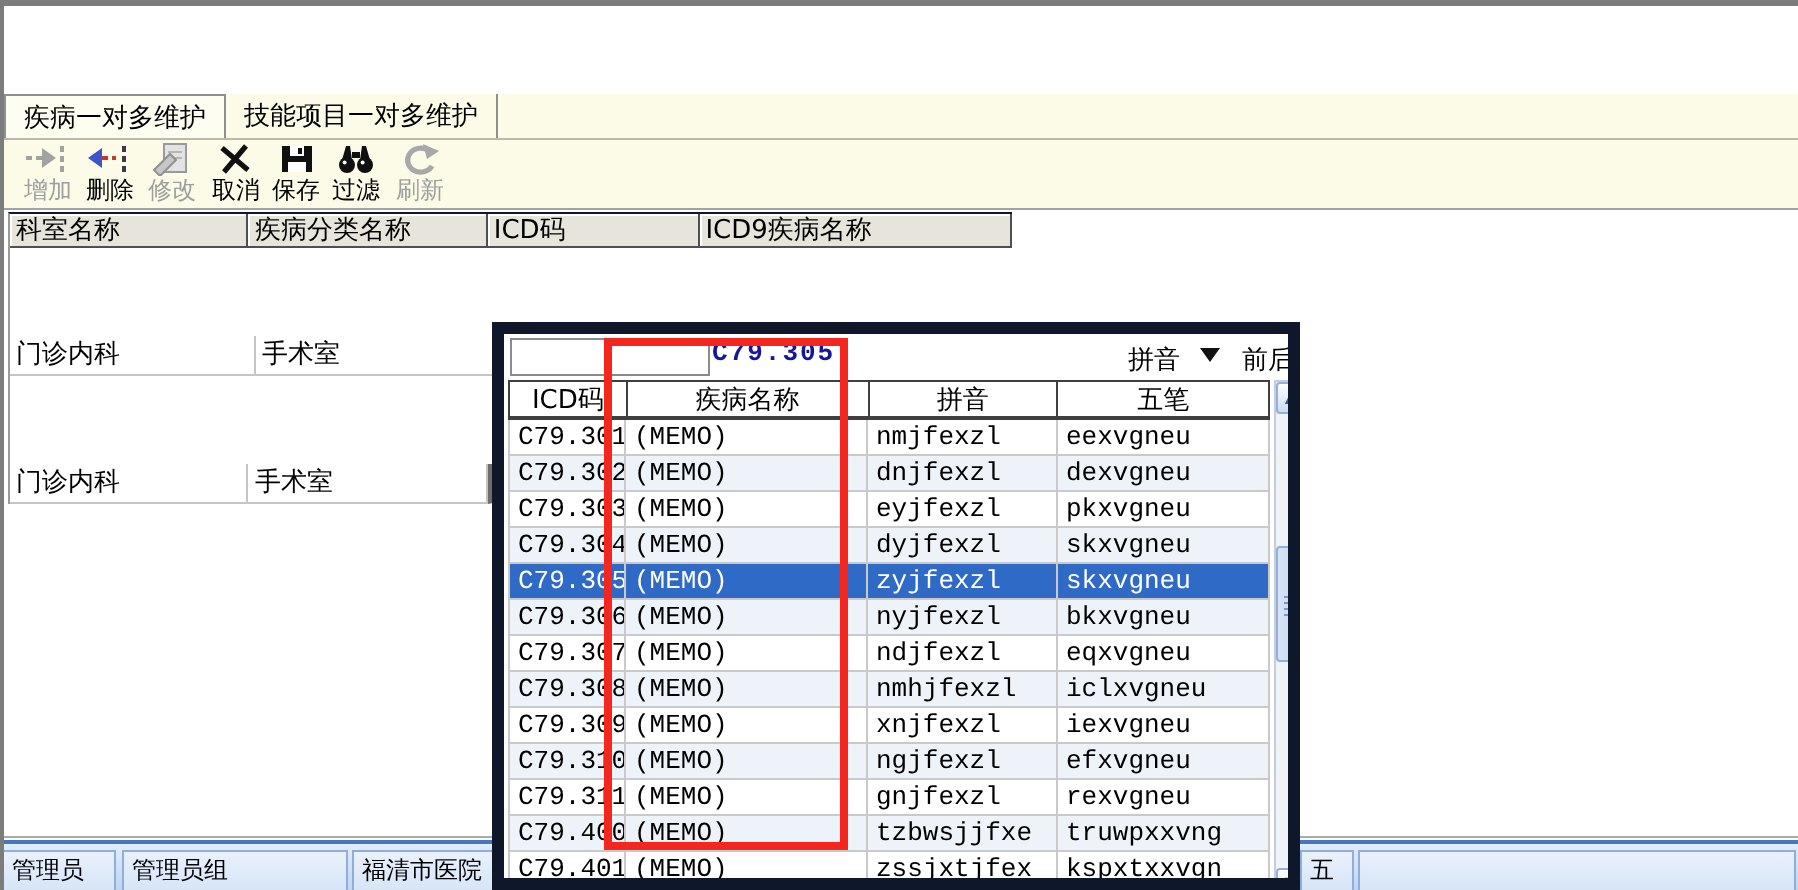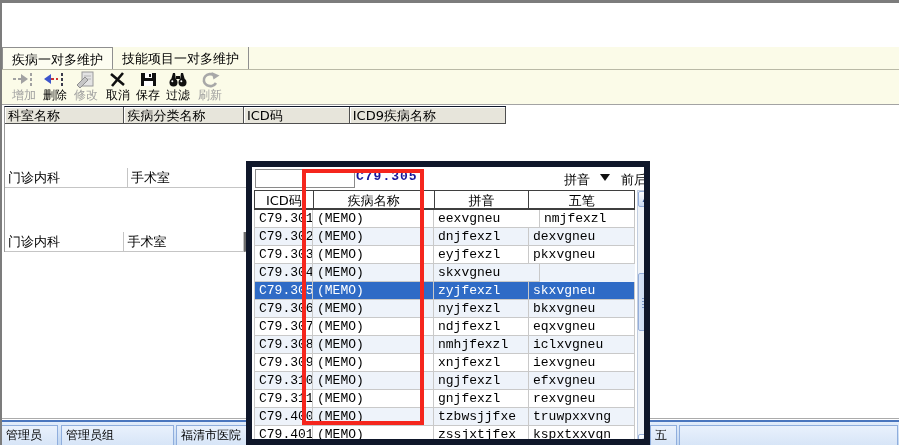--- a/index.html
+++ b/index.html
@@ -194,38 +194,39 @@
       <div id="popup-grid-header">
         <div class="phead p0">ICD码</div>
         <div class="phead p1">疾病名称</div>
         <div class="phead p2">拼音</div>
         <div class="phead p3">五笔</div>
       </div>
       <div class="mono">
           <div class="prow">
             <div class="pcell p0">C79.301</div>
             <div class="pcell p1">(MEMO)</div>
+            <div class="pcell p2">nmjfexzl</div>
             <div class="pcell p3">eexvgneu</div>
-            <div class="pcell p2">nmjfexzl</div>
           </div>
           <div class="prow alt">
             <div class="pcell p0">C79.302</div>
             <div class="pcell p1">(MEMO)</div>
             <div class="pcell p2">dnjfexzl</div>
             <div class="pcell p3">dexvgneu</div>
           </div>
           <div class="prow">
             <div class="pcell p0">C79.303</div>
             <div class="pcell p1">(MEMO)</div>
             <div class="pcell p2">eyjfexzl</div>
             <div class="pcell p3">pkxvgneu</div>
           </div>
           <div class="prow alt">
             <div class="pcell p0">C79.304</div>
             <div class="pcell p1">(MEMO)</div>
+            <div class="pcell p2">dyjfexzl</div>
             <div class="pcell p3">skxvgneu</div>
           </div>
           <div class="prow sel">
             <div class="pcell p0">C79.305</div>
             <div class="pcell p1">(MEMO)</div>
             <div class="pcell p2">zyjfexzl</div>
             <div class="pcell p3">skxvgneu</div>
           </div>
           <div class="prow alt">
             <div class="pcell p0">C79.306</div>

